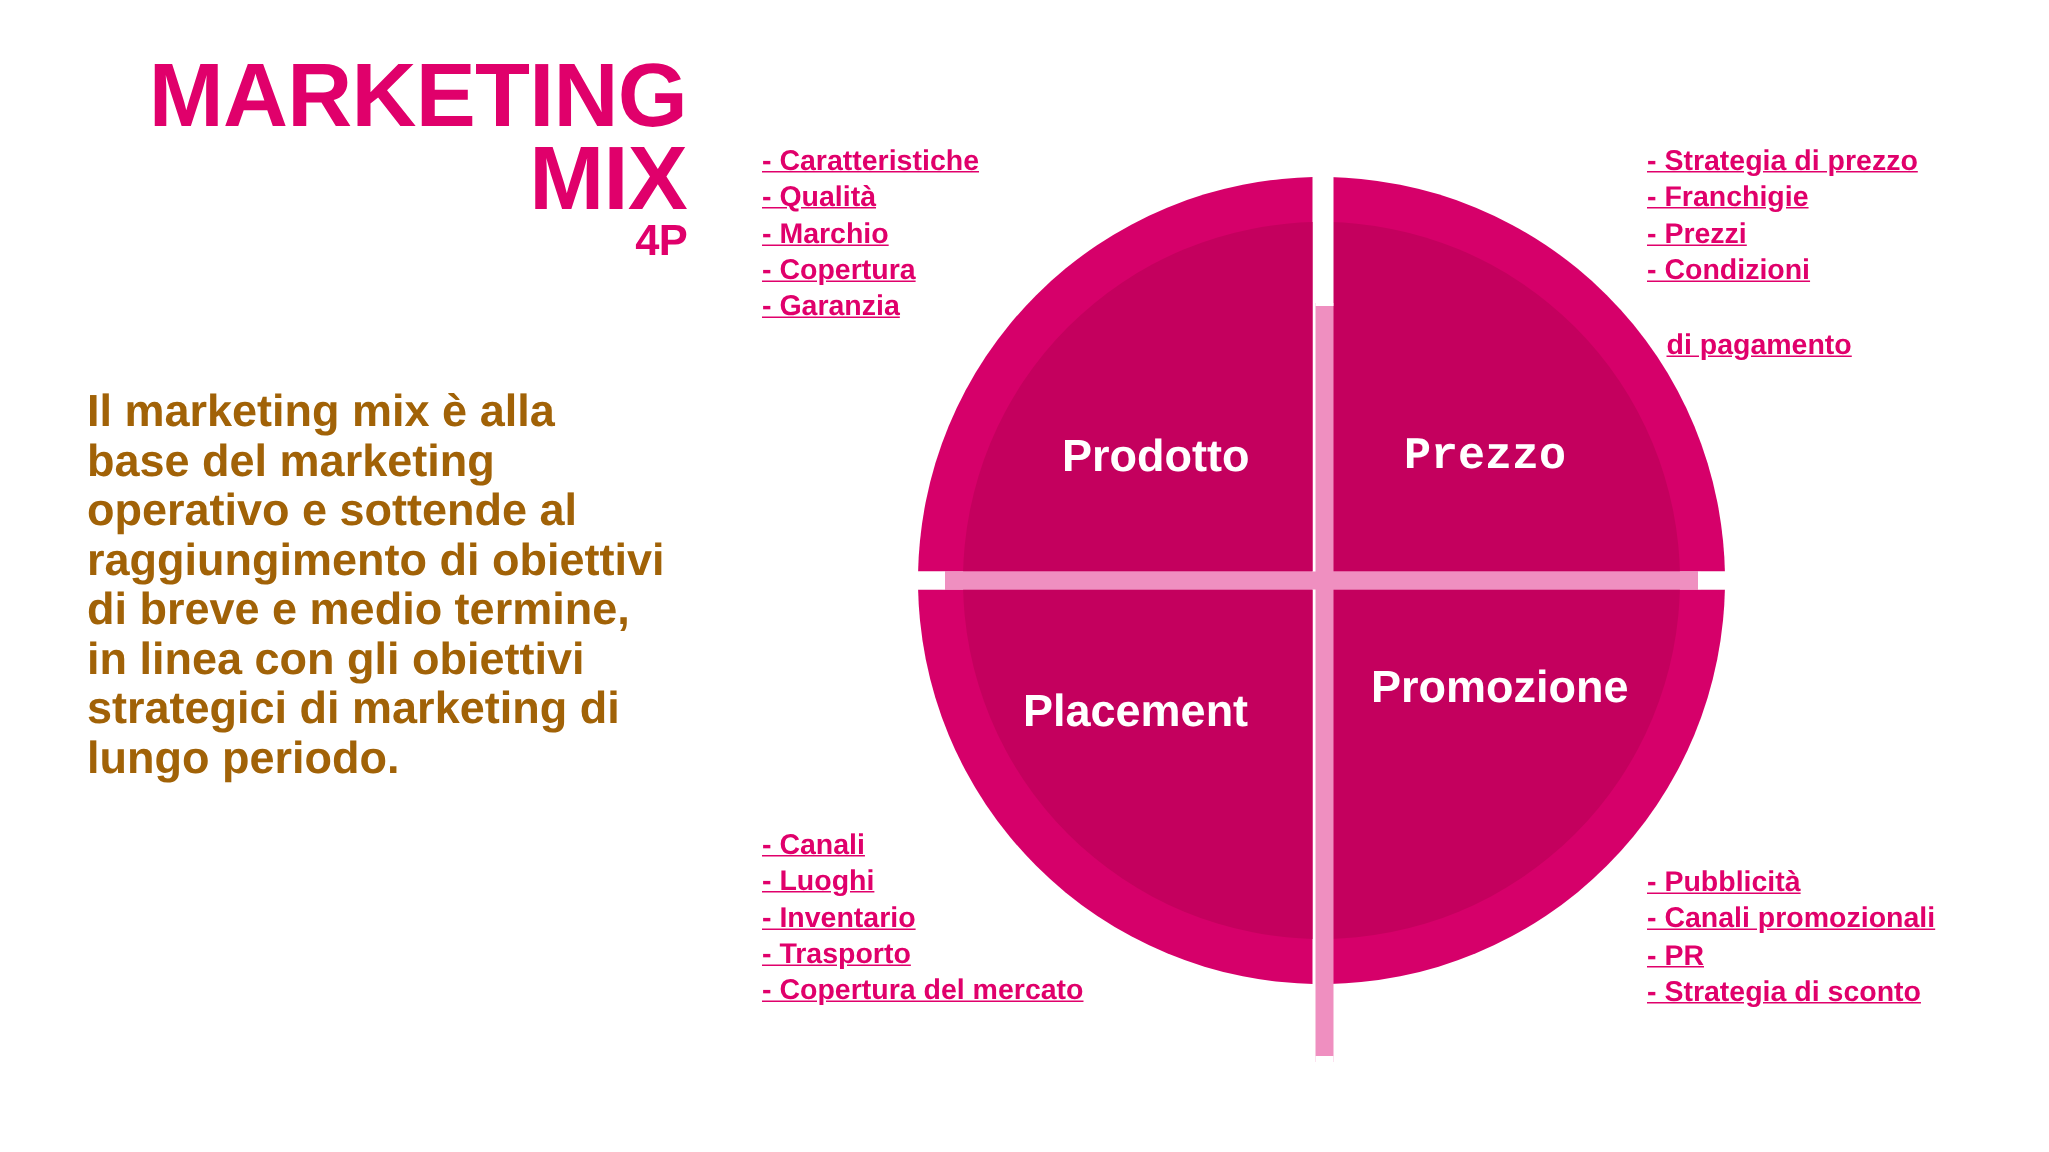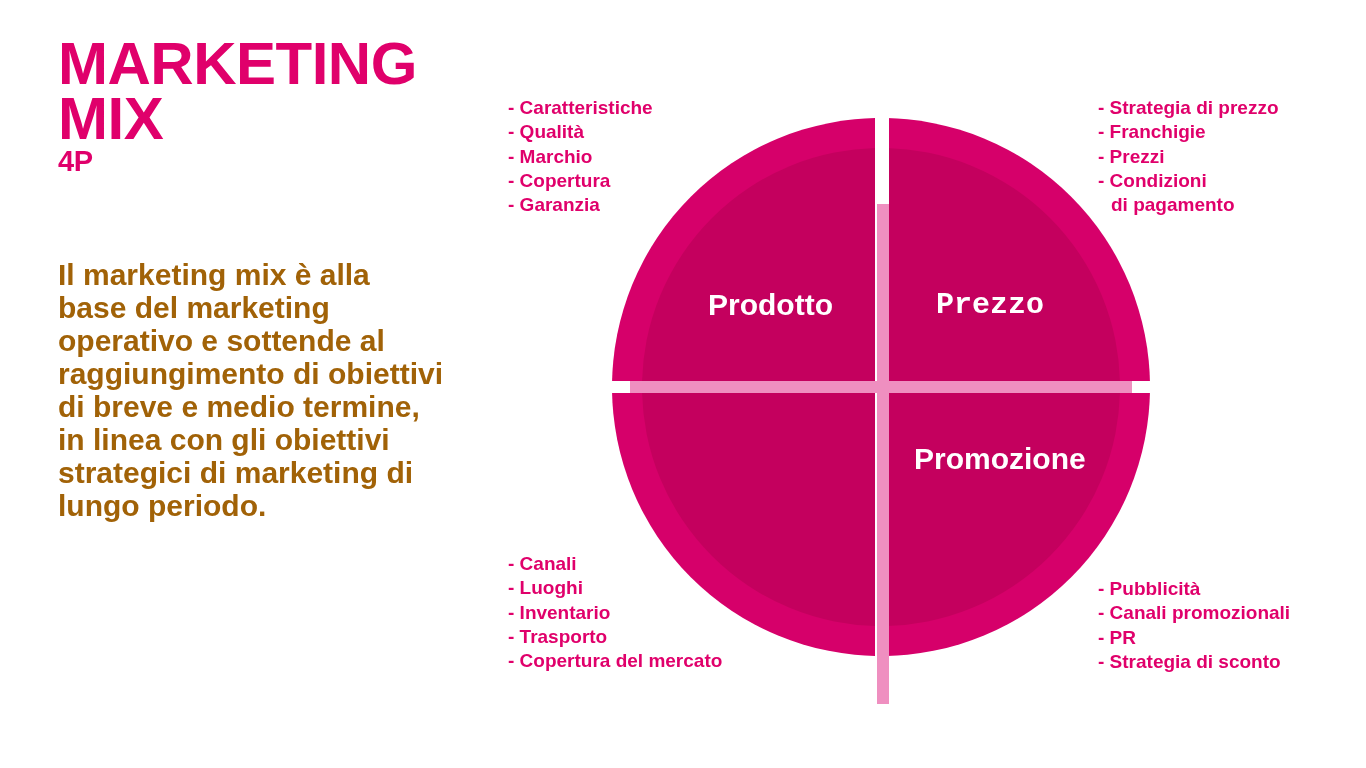--- a/index.html
+++ b/index.html
@@ -16,20 +16,21 @@
     font-family: "Liberation Sans", sans-serif;
     -webkit-font-smoothing: antialiased;
   }
 
   
   .left-col {
     position: absolute;
     left: 58px;
     top: 36px;
     width: 400px;
+    text-align: right;
   }
   .title {
     color: #e0006b;
     font-weight: bold;
     line-height: 0.92;
     letter-spacing: -0.5px;
     margin: 0;
   }
   .title-line1 { font-size: 60px; display: block; }
   .title-line2 { font-size: 60px; display: block; }
@@ -136,23 +137,24 @@
   .label-promozione { left: 302px; top: 324px; }
 
   
   .bullets {
     position: absolute;
     color: #e0006b;
     font-size: 19px;
     font-weight: bold;
     line-height: 1.28;
     white-space: nowrap;
+    text-decoration: underline;
   }
   .bullets div { margin: 0; }
-  .bullets .cont { padding-left: 13px; }
+  .bullets .cont { padding-left: 13px; margin-top: 26px; }
 
   .bullets-product   { left: 508px; top: 96px;  }
   .bullets-price     { left: 1098px; top: 96px; }
   .bullets-placement { left: 508px; top: 552px; }
   .bullets-promotion { left: 1098px; top: 577px; }
 </style>
 </head>
 <body>
 
 <div class="left-col">
@@ -190,20 +192,21 @@
 
     <div class="divider-v"></div>
     <div class="divider-h"></div>
     <div class="notch notch-top"></div>
     <div class="notch notch-bottom"></div>
     <div class="notch-left"></div>
     <div class="notch-right"></div>
 
     <div class="quad-label label-prodotto">Prodotto</div>
     <div class="quad-label label-prezzo">Prezzo</div>
+    <div class="quad-label label-placement">Placement</div>
     <div class="quad-label label-promozione">Promozione</div>
   </div>
 </div>
 
 <div class="bullets bullets-product">
   <div>- Caratteristiche</div>
   <div>- Qualità</div>
   <div>- Marchio</div>
   <div>- Copertura</div>
   <div>- Garanzia</div>

